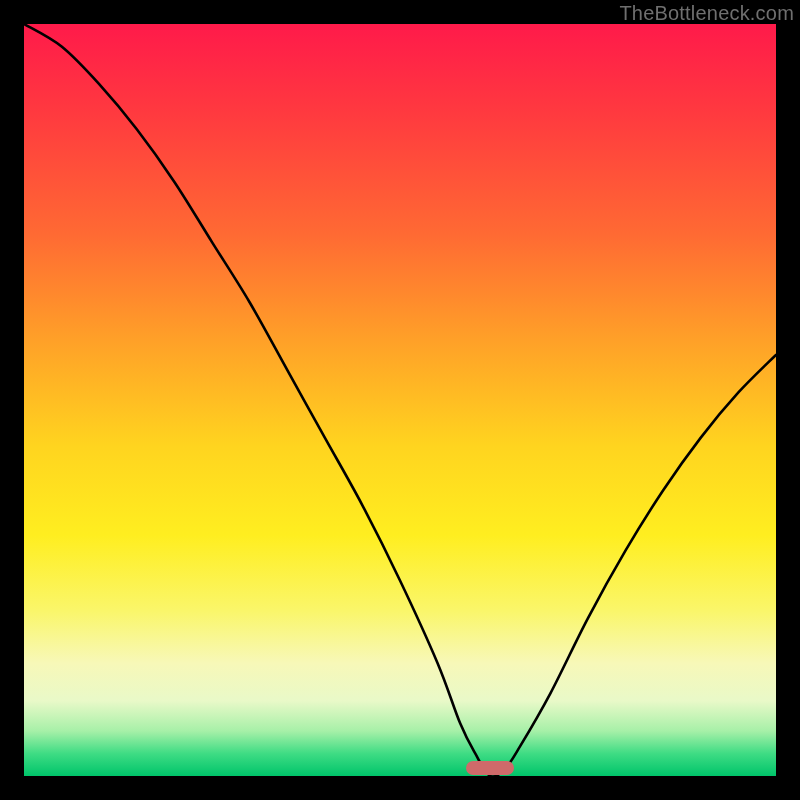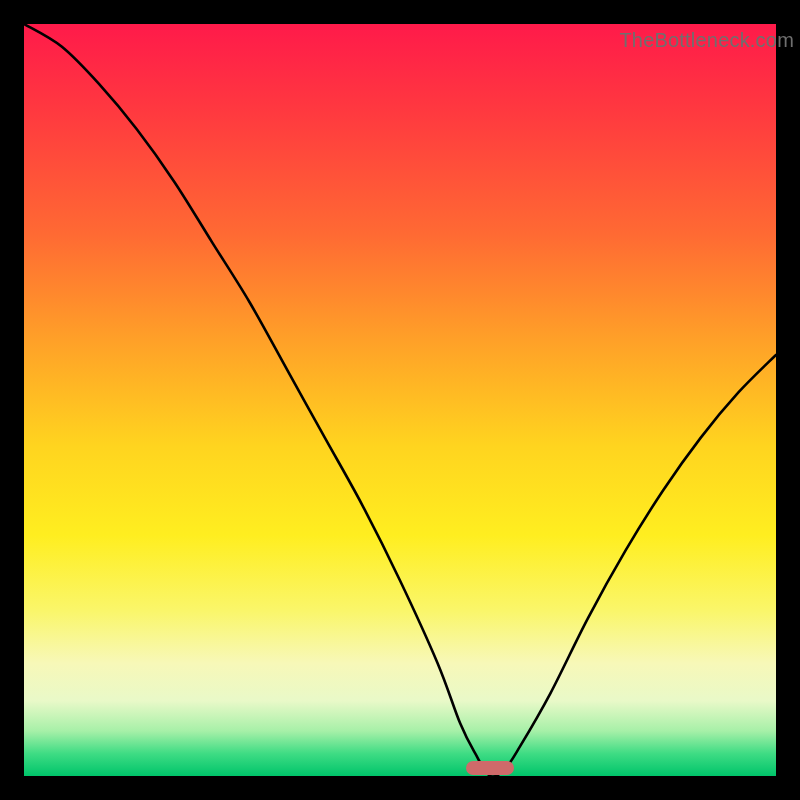--- a/index.html
+++ b/index.html
@@ -50,21 +50,20 @@
     height: 100%;
   }
   .watermark {
     position: absolute;
     top: 2px;
     right: 6px;
     color: #6f6f6f;
     font-size: 20px;
     letter-spacing: 0.2px;
     user-select: none;
-    margin-top: 27px;
   }
   .marker {
     position: absolute;
     width: 48px;
     height: 14px;
     background: #cf6a6a;
     border-radius: 8px;
     transform: translate(-50%, -50%);
   }
 </style>

